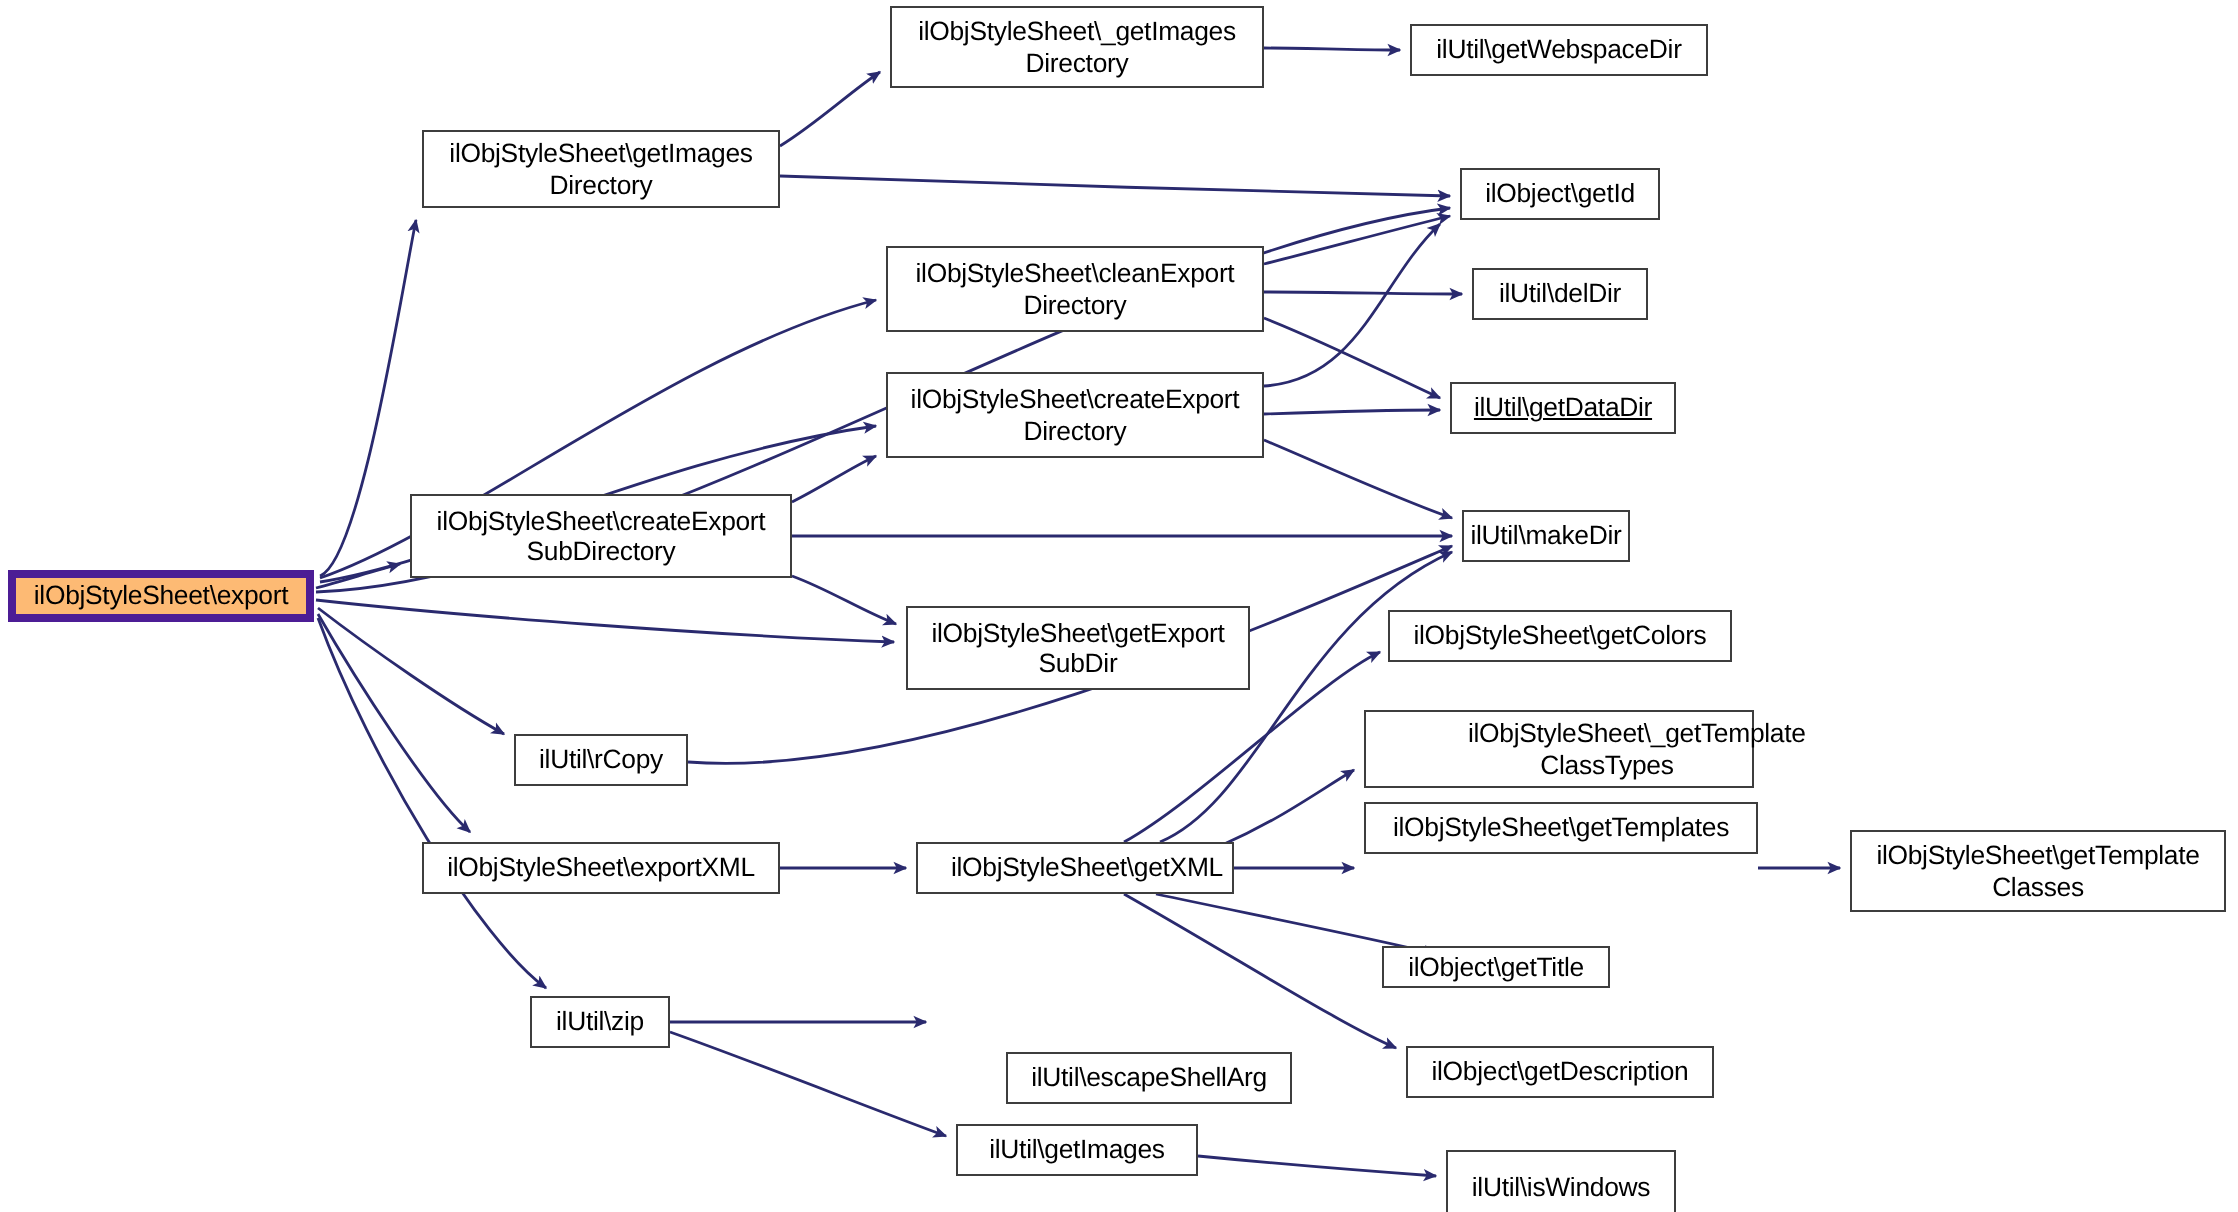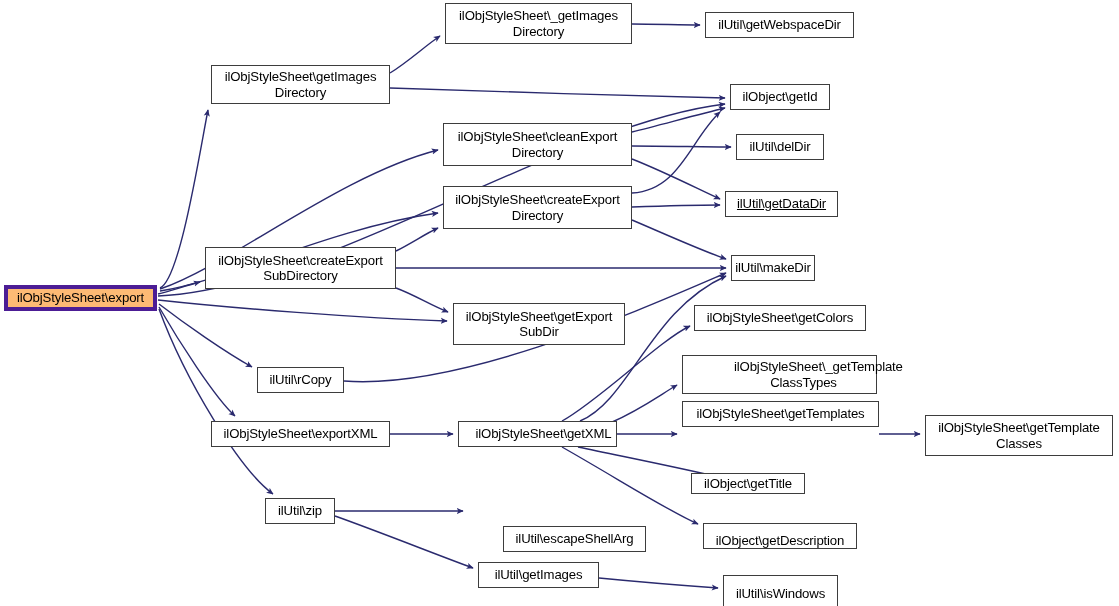--- a/index.html
+++ b/index.html
@@ -120,16 +120,16 @@
 ClassTypes</span></div>
     <div class="node" style="left: 257px; top: 367px; width: 87px; height: 26px;"><span class="node-label">ilUtil\rCopy</span></div>
     <div class="node" style="left: 211px; top: 421px; width: 179px; height: 26px;"><span class="node-label">ilObjStyleSheet\exportXML</span></div>
     <div class="node" style="left: 458px; top: 421px; width: 159px; height: 26px; padding-left: 12px;"><span class="node-label">ilObjStyleSheet\getXML</span></div>
     <div class="node" style="left: 682px; top: 401px; width: 197px; height: 26px;"><span class="node-label">ilObjStyleSheet\getTemplates</span></div>
     <div class="node" style="left: 925px; top: 415px; width: 188px; height: 41px; justify-content: center;"><span class="node-label">ilObjStyleSheet\getTemplate
 Classes</span></div>
     <div class="node" style="left: 691px; top: 473px; width: 114px; height: 21px;"><span class="node-label">ilObject\getTitle</span></div>
     <div class="node" style="left: 265px; top: 498px; width: 70px; height: 26px;"><span class="node-label">ilUtil\zip</span></div>
     <div class="node" style="left: 468px; top: 526px; width: 143px; height: 26px; margin-left: 35px;"><span class="node-label">ilUtil\escapeShellArg</span></div>
-    <div class="node" style="left: 703px; top: 523px; width: 154px; height: 26px; align-items: flex-end;"><span class="node-label">ilObject\getDescription</span></div>
+    <div class="node" style="left: 703px; top: 523px; width: 154px; height: 26px;"><span class="node-label">ilObject\getDescription</span></div>
     <div class="node" style="left: 478px; top: 562px; width: 121px; height: 26px;"><span class="node-label">ilUtil\getImages</span></div>
     <div class="node" style="left: 723px; top: 575px; width: 115px; height: 38px;"><span class="node-label">ilUtil\isWindows</span></div>
   </div>
 
 </body></html>

